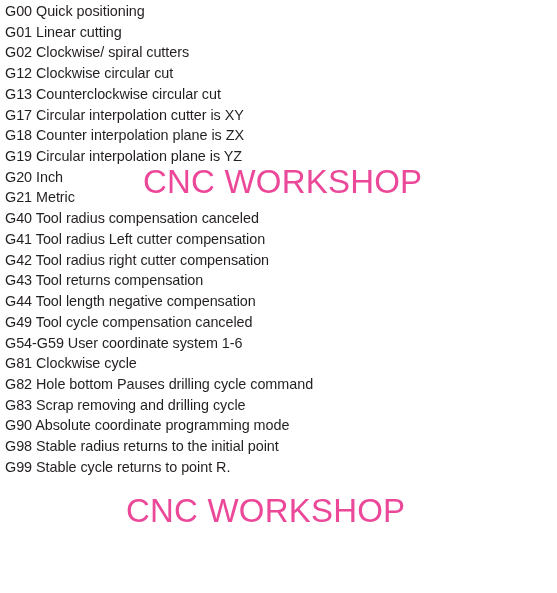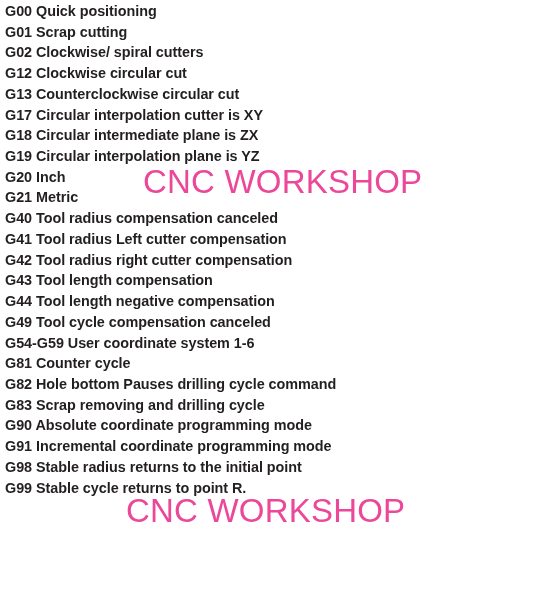--- a/index.html
+++ b/index.html
@@ -37,21 +37,21 @@
   }
 
   #gcode-list .gcode-line {
     display: block;
     height: 20.72px;
     line-height: 20.72px;
     font-size: 14.4px;
     color: #231f20;
     white-space: nowrap;
     letter-spacing: -0.05px;
-    font-weight: 700;
+    font-weight: 400;
   }
 
   .watermark {
     position: absolute;
     z-index: 3;
     color: #ec4899;
     font-family: "Liberation Sans", "DejaVu Sans", sans-serif;
     font-weight: 400;
     white-space: nowrap;
     pointer-events: none;
@@ -73,41 +73,40 @@
     letter-spacing: 0.2px;
   }
 </style>
 </head>
 <body>
 
 <div id="gcode-document">
 
   <div id="gcode-list">
     <span class="gcode-line">G00 Quick positioning</span>
-    <span class="gcode-line">G01 Scrap cutting</span>
+    <span class="gcode-line">G01 Linear cutting</span>
     <span class="gcode-line">G02 Clockwise/ spiral cutters</span>
     <span class="gcode-line">G12 Clockwise circular cut</span>
     <span class="gcode-line">G13 Counterclockwise circular cut</span>
     <span class="gcode-line">G17 Circular interpolation cutter is XY</span>
-    <span class="gcode-line">G18 Circular intermediate plane is ZX</span>
+    <span class="gcode-line">G18 Counter interpolation plane is ZX</span>
     <span class="gcode-line">G19 Circular interpolation plane is YZ</span>
     <span class="gcode-line">G20 Inch</span>
     <span class="gcode-line">G21 Metric</span>
     <span class="gcode-line">G40 Tool radius compensation canceled</span>
     <span class="gcode-line">G41 Tool radius Left cutter compensation</span>
     <span class="gcode-line">G42 Tool radius right cutter compensation</span>
-    <span class="gcode-line">G43 Tool length compensation</span>
+    <span class="gcode-line">G43 Tool returns compensation</span>
     <span class="gcode-line">G44 Tool length negative compensation</span>
     <span class="gcode-line">G49 Tool cycle compensation canceled</span>
     <span class="gcode-line">G54-G59 User coordinate system 1-6</span>
-    <span class="gcode-line">G81 Counter cycle</span>
+    <span class="gcode-line">G81 Clockwise cycle</span>
     <span class="gcode-line">G82 Hole bottom Pauses drilling cycle command</span>
     <span class="gcode-line">G83 Scrap removing and drilling cycle</span>
     <span class="gcode-line">G90 Absolute coordinate programming mode</span>
-    <span class="gcode-line">G91 Incremental coordinate programming mode</span>
     <span class="gcode-line">G98 Stable radius returns to the initial point</span>
     <span class="gcode-line">G99 Stable cycle returns to point R.</span>
   </div>
 
   <div class="watermark" id="watermark-top">CNC WORKSHOP</div>
   <div class="watermark" id="watermark-bottom">CNC WORKSHOP</div>
 
 </div>
 
 </body></html>

